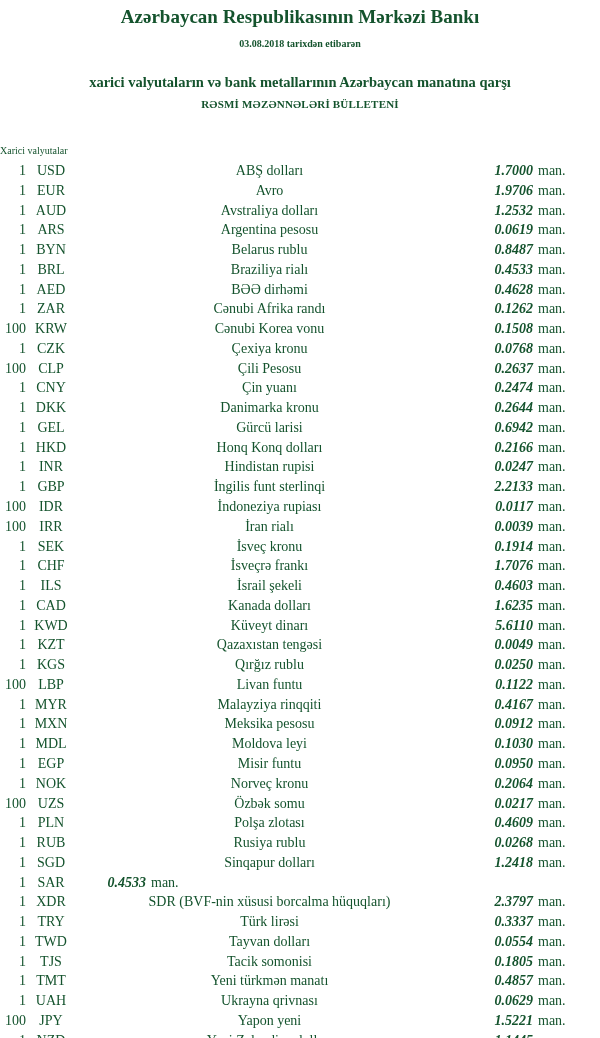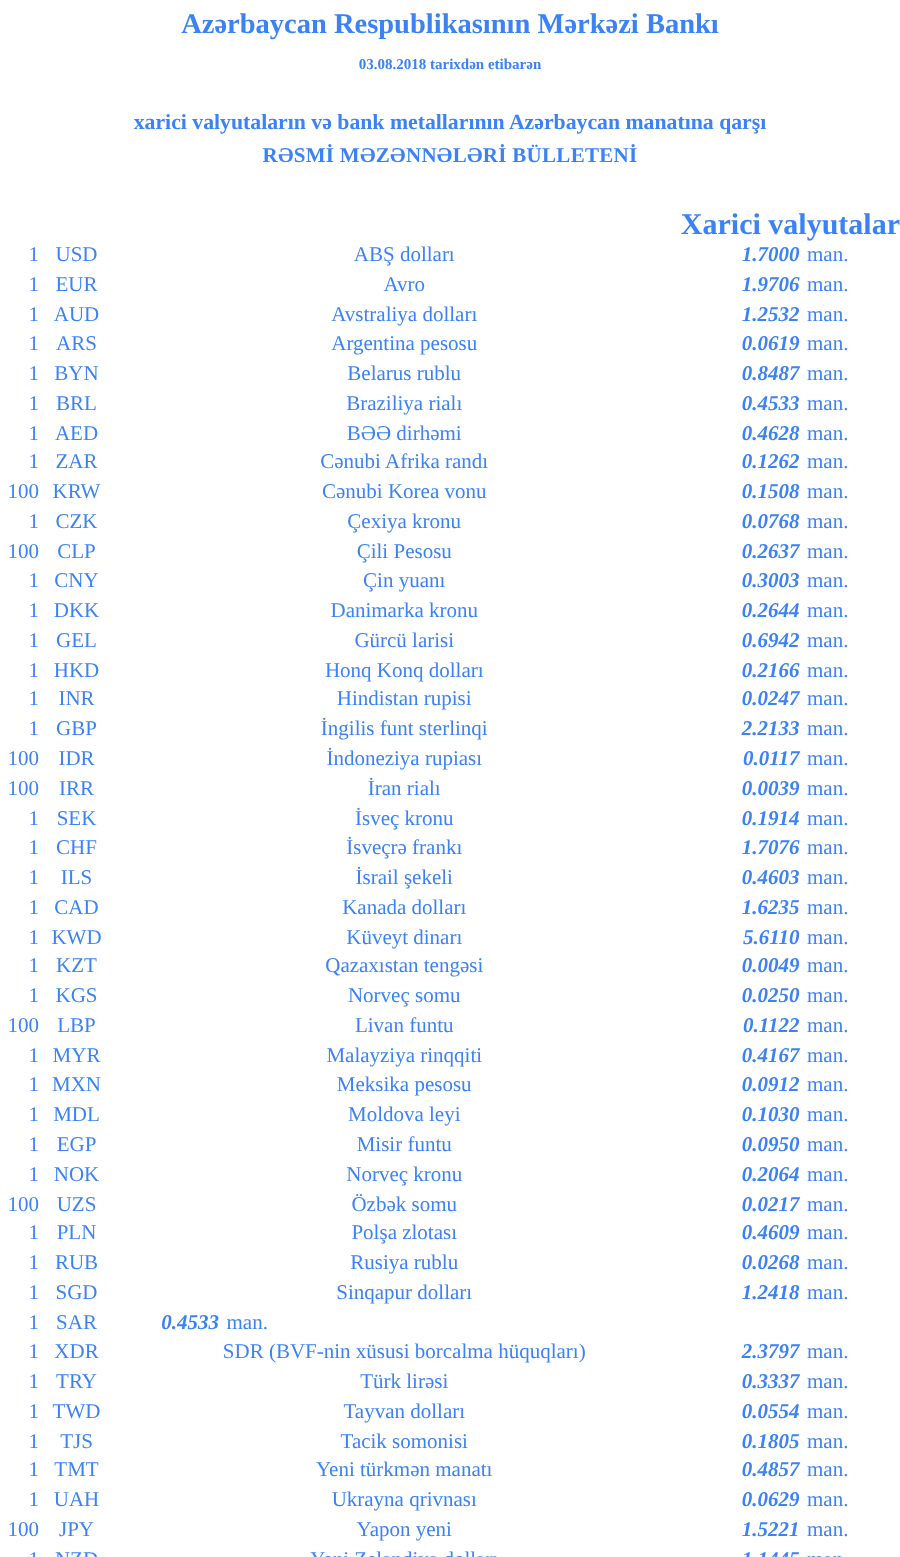--- a/index.html
+++ b/index.html
@@ -3,30 +3,30 @@
 <meta charset="utf-8">
 <style>
   * { margin: 0; padding: 0; box-sizing: border-box; }
   html, body { background: #ffffff; }
   .page {
     position: relative;
     width: 600px;
     height: 1038px;
     margin: 0 auto;
     background: #ffffff;
-    color: #3b82f6;
+    color: #14532d;
     font-family: "Liberation Serif", "DejaVu Serif", serif;
     overflow: hidden;
   }
   .hdr { text-align: center; }
   .bank-title   { padding-top: 6px; font-size: 19px; font-weight: bold; line-height: 22px; }
   .date-line    { margin-top: 6px;  font-size: 10px; font-weight: bold; line-height: 19px; }
   .subtitle     { margin-top: 20px;  font-size: 14.5px; font-weight: bold; line-height: 19px; }
-  .bulletin     { margin-top: 3px;  font-size: 14px; font-weight: bold; line-height: 19px; letter-spacing: 0.2px; }
-  .section-ttl  { margin-top: 27px; font-size: 20px; font-weight: bold; line-height: 19px; text-align: right; }
+  .bulletin     { margin-top: 3px;  font-size: 11px; font-weight: bold; line-height: 19px; letter-spacing: 0.2px; }
+  .section-ttl  { margin-top: 27px; font-size: 10px; font-weight: normal; line-height: 19px; text-align: left; }
   .rows { margin-top: 1px; }
   .row {
     display: flex;
     height: 19.78px;
     line-height: 19.78px;
     font-size: 14px;
     white-space: nowrap;
   }
   .c-qty  { width: 26px;  text-align: right; }
   .c-code { width: 50px;  text-align: center; }
@@ -122,21 +122,21 @@
     <span class="c-qty">100</span>
     <span class="c-code">CLP</span>
     <span class="c-name">Çili Pesosu</span>
     <span class="c-rate">0.2637</span>
     <span class="c-unit">man.</span>
   </div>
       <div class="row">
     <span class="c-qty">1</span>
     <span class="c-code">CNY</span>
     <span class="c-name">Çin yuanı</span>
-    <span class="c-rate">0.3003</span>
+    <span class="c-rate">0.2474</span>
     <span class="c-unit">man.</span>
   </div>
       <div class="row">
     <span class="c-qty">1</span>
     <span class="c-code">DKK</span>
     <span class="c-name">Danimarka kronu</span>
     <span class="c-rate">0.2644</span>
     <span class="c-unit">man.</span>
   </div>
       <div class="row">
@@ -219,21 +219,21 @@
       <div class="row">
     <span class="c-qty">1</span>
     <span class="c-code">KZT</span>
     <span class="c-name">Qazaxıstan tengəsi</span>
     <span class="c-rate">0.0049</span>
     <span class="c-unit">man.</span>
   </div>
       <div class="row">
     <span class="c-qty">1</span>
     <span class="c-code">KGS</span>
-    <span class="c-name">Norveç somu</span>
+    <span class="c-name">Qırğız rublu</span>
     <span class="c-rate">0.0250</span>
     <span class="c-unit">man.</span>
   </div>
       <div class="row">
     <span class="c-qty">100</span>
     <span class="c-code">LBP</span>
     <span class="c-name">Livan funtu</span>
     <span class="c-rate">0.1122</span>
     <span class="c-unit">man.</span>
   </div>

